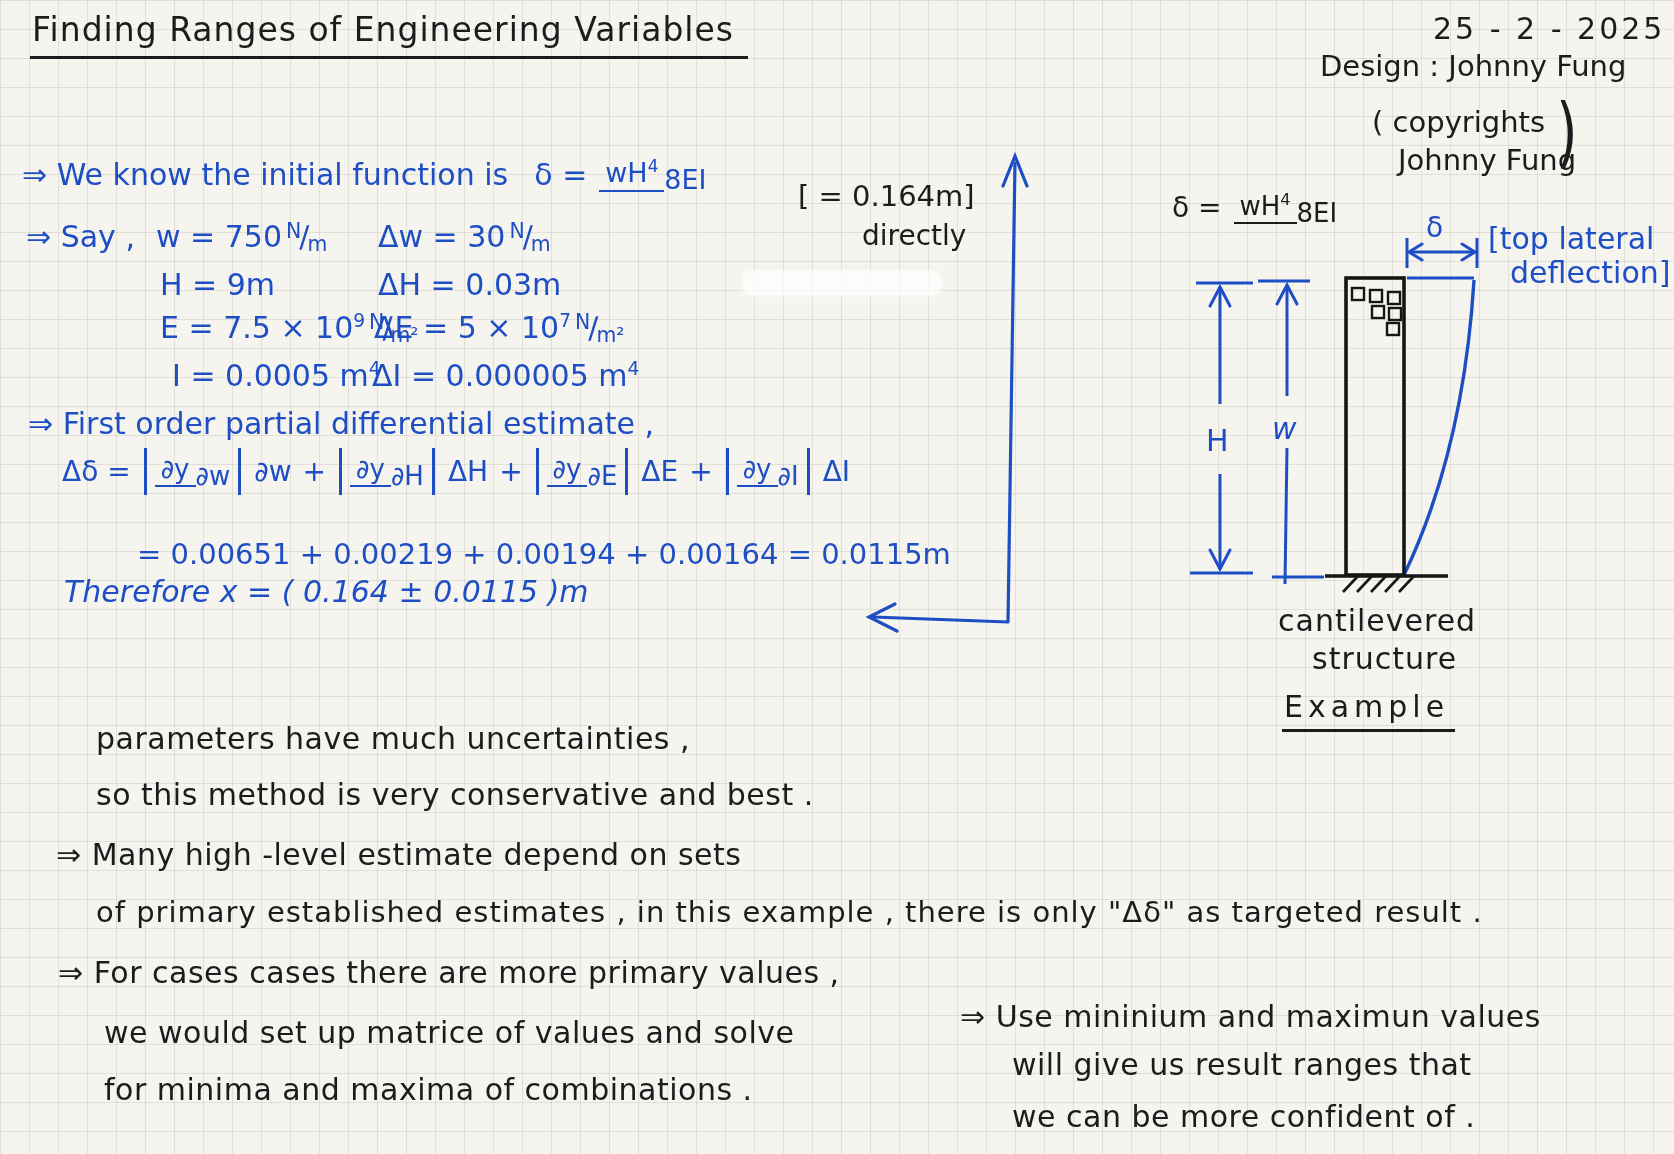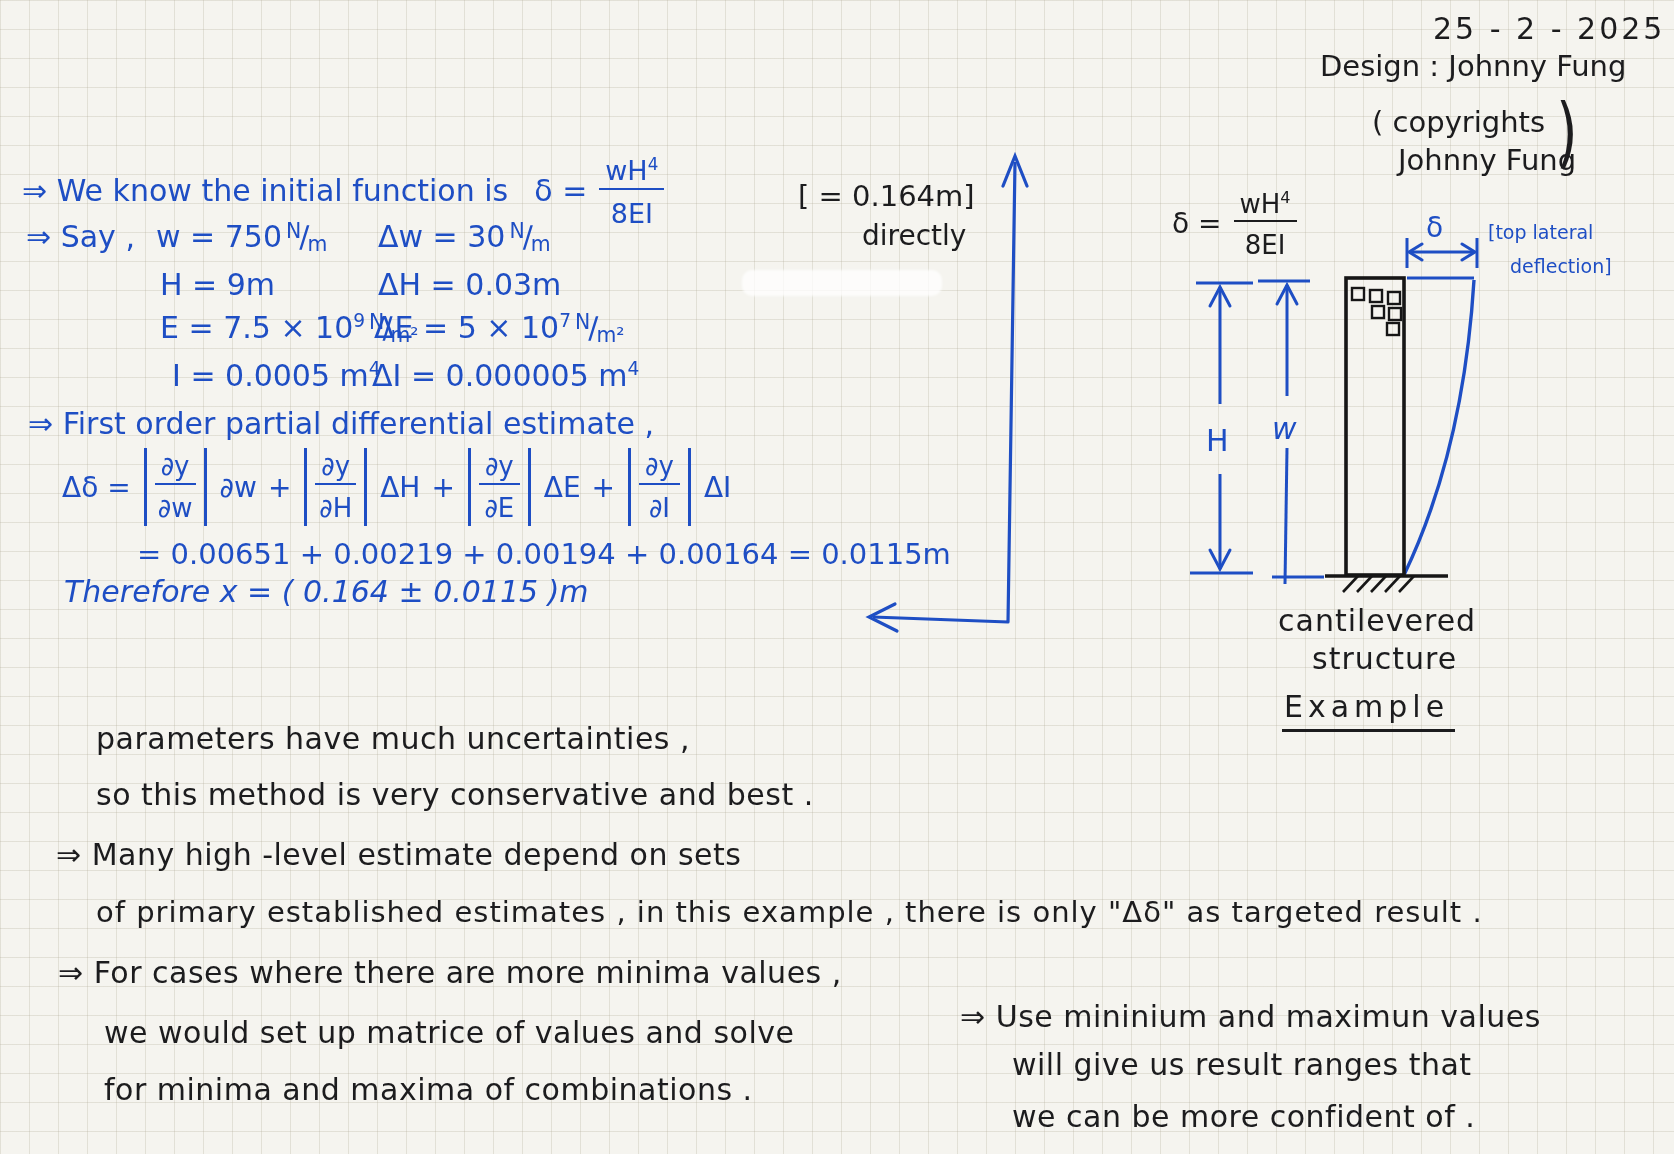--- a/index.html
+++ b/index.html
@@ -14,29 +14,29 @@
     font-family:"DejaVu Sans", sans-serif;
     color:#1c1c1e;
     overflow:hidden;
   }
   .abs{position:absolute;white-space:nowrap;}
   .ink{color:#1c1c1e;}
   .blue{color:#1e4ec4;}
   .t30{font-size:30px;line-height:1.15;}
   .t29{font-size:29px;line-height:1.15;}
   .t28{font-size:28px;line-height:1.15;}
-  .t27{font-size:19px;line-height:1.15;}
+  .t27{font-size:30px;line-height:1.15;}
   .title{
     font-size:33px;letter-spacing:1px;
     border-bottom:3.5px solid #1c1c1e;
     padding:0 14px 7px 2px;
   }
   .underlined{border-bottom:3px solid #1c1c1e;padding:0 6px 5px 2px;}
   
-  .frac{display:inline-flex;flex-direction:column;align-items:center;line-height:1.02;vertical-align:middle;}
+  .frac{display:inline-flex;flex-direction:row;align-items:center;line-height:1.02;vertical-align:middle;}
   .frac .fn{border-bottom:2.6px solid currentColor;padding:0 6px 3px;}
   .frac .fd{padding-top:10px;}
   
   .ufrac{display:inline-block;margin-left:4px;}
   .ufrac .un{font-size:0.68em;vertical-align:0.45em;}
   .ufrac .us{font-size:1em;margin:0 -2px;}
   .ufrac .ud{font-size:0.68em;vertical-align:-0.2em;}
   sup{font-size:0.62em;}
   
   .bars{display:inline-flex;align-items:center;
@@ -49,20 +49,23 @@
   svg{position:absolute;overflow:visible;}
   .whiteout{position:absolute;background:rgba(255,255,255,0.75);border-radius:10px;filter:blur(1px);}
 </style>
 </head>
 <body>
 
 <div class="page">
 
   <div class="whiteout" style="left:742px;top:270px;width:200px;height:26px;"></div>
 
+  <div class="abs ink" style="left:30px;top:10px;">
+    <span class="title">Finding Ranges of Engineering Variables</span>
+  </div>
 
   <div class="abs ink t30" style="left:1433px;top:12px;letter-spacing:3px;">25 - 2 - 2025</div>
   <div class="abs ink t29" style="left:1320px;top:50px;">Design :   Johnny Fung</div>
   <div class="abs ink t29" style="left:1372px;top:106px;">( copyrights</div>
   <div class="abs ink t29" style="left:1398px;top:144px;">Johnny Fung</div>
   <div class="abs ink bigparen" style="left:1552px;top:94px;">)</div>
 
 
   <div class="abs blue fx-line" style="left:22px;top:156px;">
     <span class="t30">⇒  We know the initial function is</span>
@@ -205,21 +208,21 @@
   <div class="abs ink" style="left:1282px;top:690px;">
     <span class="underlined t30" style="letter-spacing:5px;">Example</span>
   </div>
 
   <div class="abs ink t30" style="left:96px;top:722px;letter-spacing:0.5px;">parameters have much  uncertainties ,</div>
   <div class="abs ink t30" style="left:96px;top:778px;letter-spacing:0.5px;">so this method is very conservative and best .</div>
 
   <div class="abs ink t30" style="left:56px;top:838px;letter-spacing:0.5px;">⇒ Many high -level estimate depend on sets</div>
   <div class="abs ink t29" style="left:96px;top:896px;letter-spacing:1px;">of primary established estimates , in this example , there is only "Δδ" as targeted result .</div>
 
-  <div class="abs ink t30" style="left:58px;top:956px;letter-spacing:0.5px;">⇒ For cases where there are more minima values ,</div>
+  <div class="abs ink t30" style="left:58px;top:956px;letter-spacing:0.5px;">⇒ For cases cases there are more primary values ,</div>
   <div class="abs ink t30" style="left:104px;top:1016px;letter-spacing:0.5px;text-align:center;">we would set up matrice of values and solve</div>
   <div class="abs ink t30" style="left:104px;top:1073px;letter-spacing:0.5px;">for minima and maxima of combinations .</div>
 
   <div class="abs ink t30" style="left:960px;top:1000px;letter-spacing:0.5px;">⇒ Use mininium and maximun values</div>
   <div class="abs ink t30" style="left:1012px;top:1048px;letter-spacing:0.5px;">will give us result ranges that</div>
   <div class="abs ink t30" style="left:1012px;top:1100px;letter-spacing:0.5px;">we can be more confident of .</div>
 
 </div>
 
 </body></html>

